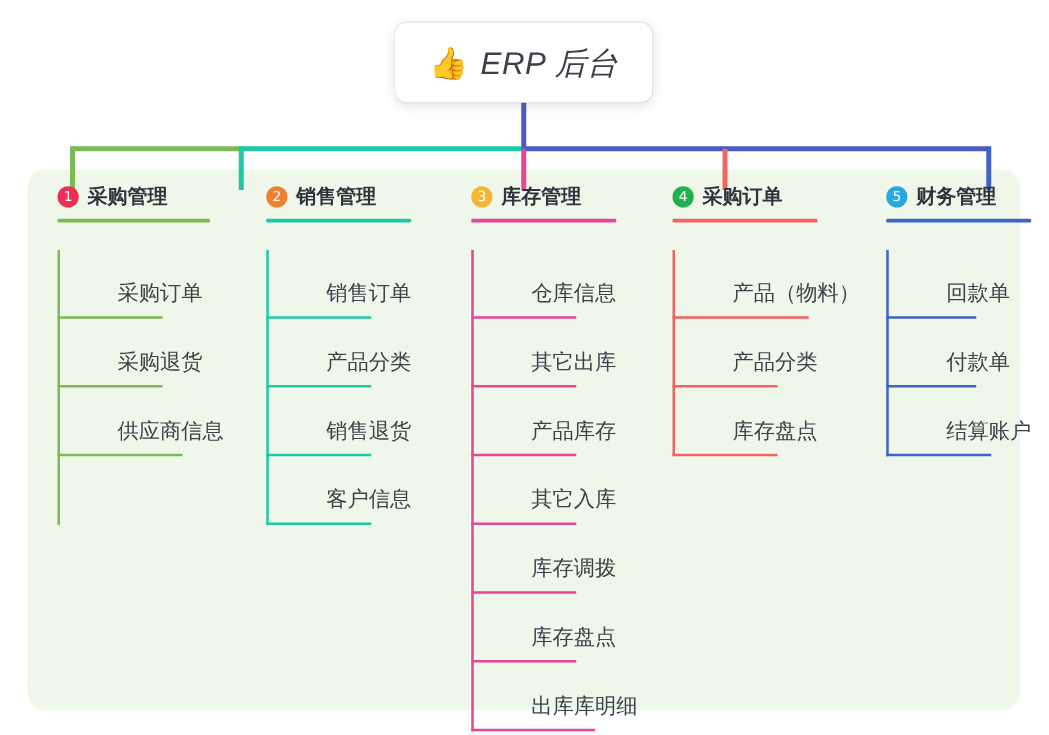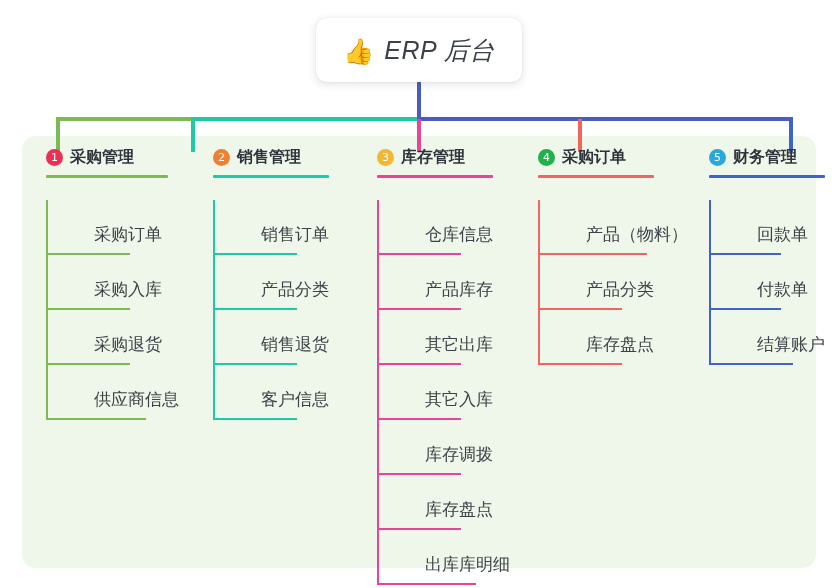--- a/index.html
+++ b/index.html
@@ -181,24 +181,20 @@
         <span class="col-title">采购管理</span>
       </div>
       <div class="head-rule" style="width: 122px; background: rgb(124, 187, 84);"></div>
       <div class="items">
         <div class="spine" style="height: 220px; background: rgb(124, 187, 84);"></div>
         <div class="item">
           <span class="item-label">采购订单</span>
           <span class="item-rule" style="width: 84px; background: rgb(124, 187, 84);"></span>
         </div>
         <div class="item">
-          <span class="item-label">采购入库</span>
-          <span class="item-rule" style="width: 84px; background: rgb(124, 187, 84);"></span>
-        </div>
-        <div class="item">
           <span class="item-label">采购退货</span>
           <span class="item-rule" style="width: 84px; background: rgb(124, 187, 84);"></span>
         </div>
         <div class="item">
           <span class="item-label">供应商信息</span>
           <span class="item-rule" style="width: 100px; background: rgb(124, 187, 84);"></span>
         </div>
       </div>
     </div>
 
@@ -235,25 +231,25 @@
         <span class="col-title">库存管理</span>
       </div>
       <div class="head-rule" style="width: 116px; background: rgb(232, 68, 154);"></div>
       <div class="items">
         <div class="spine" style="height: 385px; background: rgb(232, 68, 154);"></div>
         <div class="item">
           <span class="item-label">仓库信息</span>
           <span class="item-rule" style="width: 84px; background: rgb(232, 68, 154);"></span>
         </div>
         <div class="item">
+          <span class="item-label">其它出库</span>
+          <span class="item-rule" style="width: 84px; background: rgb(232, 68, 154);"></span>
+        </div>
+        <div class="item">
           <span class="item-label">产品库存</span>
-          <span class="item-rule" style="width: 84px; background: rgb(232, 68, 154);"></span>
-        </div>
-        <div class="item">
-          <span class="item-label">其它出库</span>
           <span class="item-rule" style="width: 84px; background: rgb(232, 68, 154);"></span>
         </div>
         <div class="item">
           <span class="item-label">其它入库</span>
           <span class="item-rule" style="width: 84px; background: rgb(232, 68, 154);"></span>
         </div>
         <div class="item">
           <span class="item-label">库存调拨</span>
           <span class="item-rule" style="width: 84px; background: rgb(232, 68, 154);"></span>
         </div>

